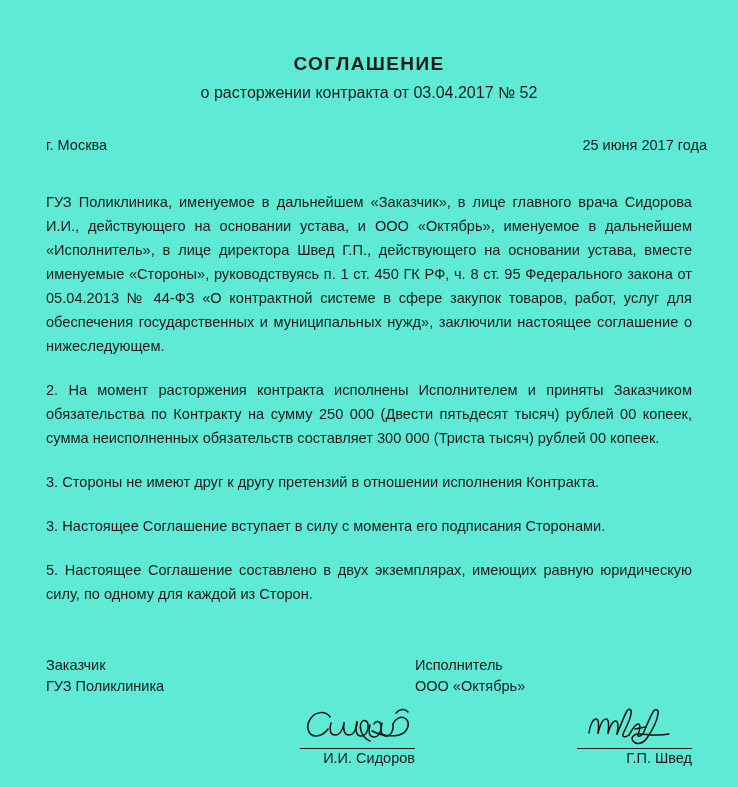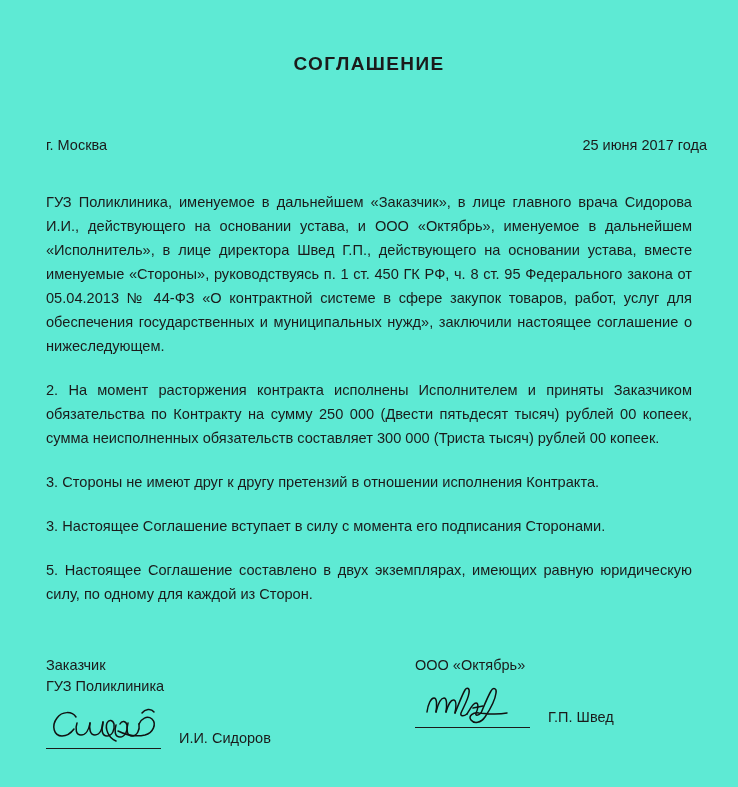--- a/index.html
+++ b/index.html
@@ -97,21 +97,21 @@
   }
   .sig-org {
     font-size: 14.5px;
     line-height: 21px;
     white-space: nowrap;
   }
   .sig-area {
     position: relative;
     margin-top: 8px;
     display: flex;
-    flex-direction: row;
+    flex-direction: column;
     align-items: flex-end;
   }
   .sig-slot {
     position: relative;
     width: 115px;
     height: 44px;
   }
   .sig-ink {
     position: absolute;
     left: 0;
@@ -135,20 +135,21 @@
     white-space: nowrap;
   }
 </style>
 </head>
 <body>
 
 <div class="page">
 
   <div class="doc-title">СОГЛАШЕНИЕ</div>
 
+  <div class="doc-subtitle">о расторжении контракта от 03.04.2017 № 52</div>
 
   <div class="place-line">г. Москва</div>
 
   <div class="date-line">25 июня 2017 года</div>
 
   <div class="body-block">
 
     <p class="para last-line-natural">ГУЗ Поликлиника, именуемое в дальнейшем «Заказчик», в лице главного врача Сидорова И.И., действующего на основании устава, и ООО «Октябрь», именуемое в дальнейшем «Исполнитель», в лице директора Швед Г.П., действующего на основании устава, вместе именуемые «Стороны», руководствуясь п. 1 ст. 450 ГК РФ, ч. 8 ст. 95 Федерального закона от 05.04.2013 № 44-ФЗ «О контрактной системе в сфере закупок товаров, работ, услуг для обеспечения государственных и муниципальных нужд», заключили настоящее соглашение о нижеследующем.</p>
 
 
@@ -181,20 +182,21 @@
               <path d="M96 10 C99 6, 105 5, 108 9"></path>
             </g>
           </svg>
           <div class="sig-rule"></div>
         </div>
         <div class="sig-name">И.И. Сидоров</div>
       </div>
     </div>
 
     <div class="sig-col right">
+      <div class="sig-role">Исполнитель</div>
       <div class="sig-org">ООО «Октябрь»</div>
       <div class="sig-area">
         <div class="sig-slot">
           <svg class="sig-ink" viewBox="0 0 118 44" xmlns="http://www.w3.org/2000/svg">
             <g fill="none" stroke="#111111" stroke-width="1.5" stroke-linecap="round" stroke-linejoin="round">
               <path d="M12 30 C13 22, 16 16, 19 16 C22 16, 22 23, 21 30"></path>
               <path d="M21 30 C23 22, 26 16, 29 16 C32 16, 32 23, 31 30"></path>
               <path d="M31 30 C33 23, 36 17, 39 18 C42 19, 41 26, 40 31"></path>
               <path d="M40 31 C43 24, 47 13, 50 8 C52 5, 55 6, 54 11 C53 18, 48 26, 46 31 C45 34, 48 35, 52 32"></path>
               <path d="M52 32 C55 27, 58 21, 61 21 C64 21, 63 27, 61 31 C60 34, 63 34, 66 31"></path>

